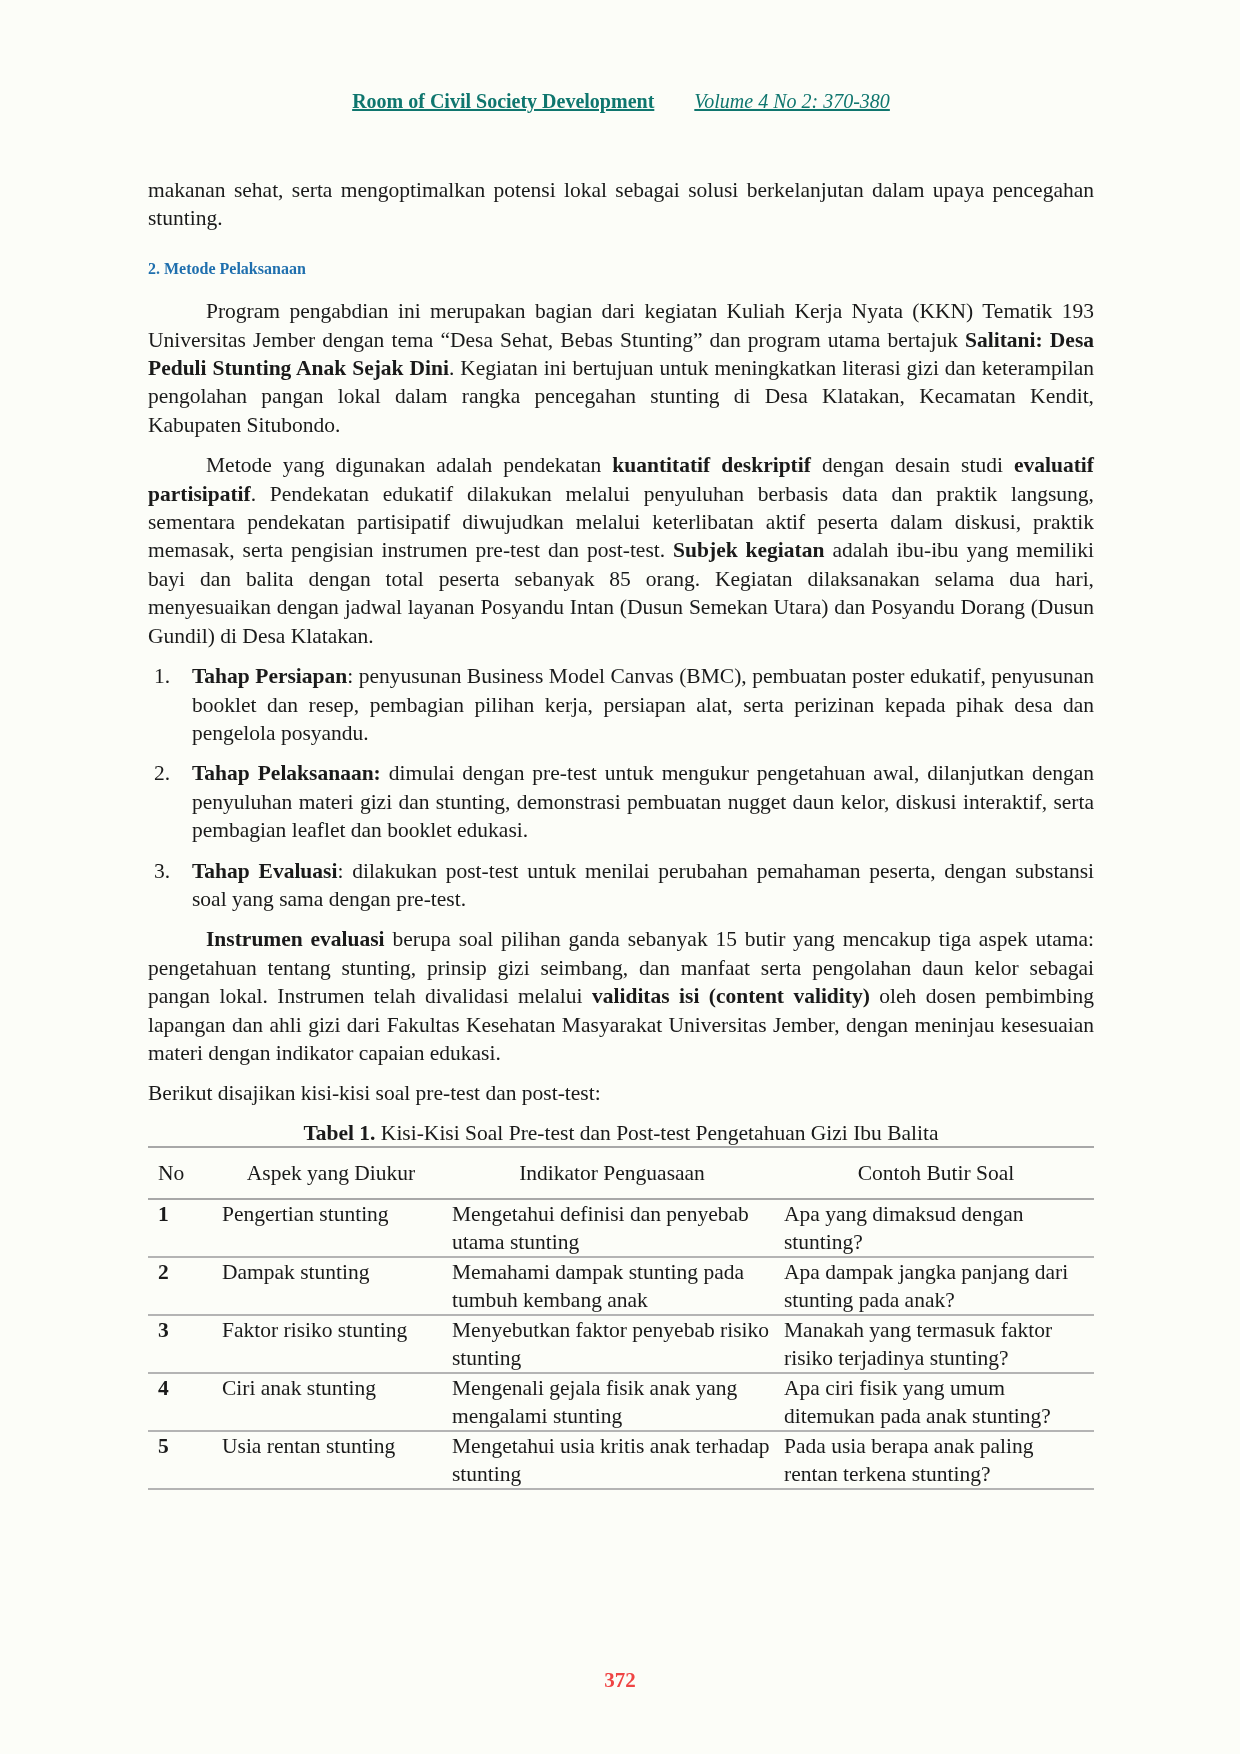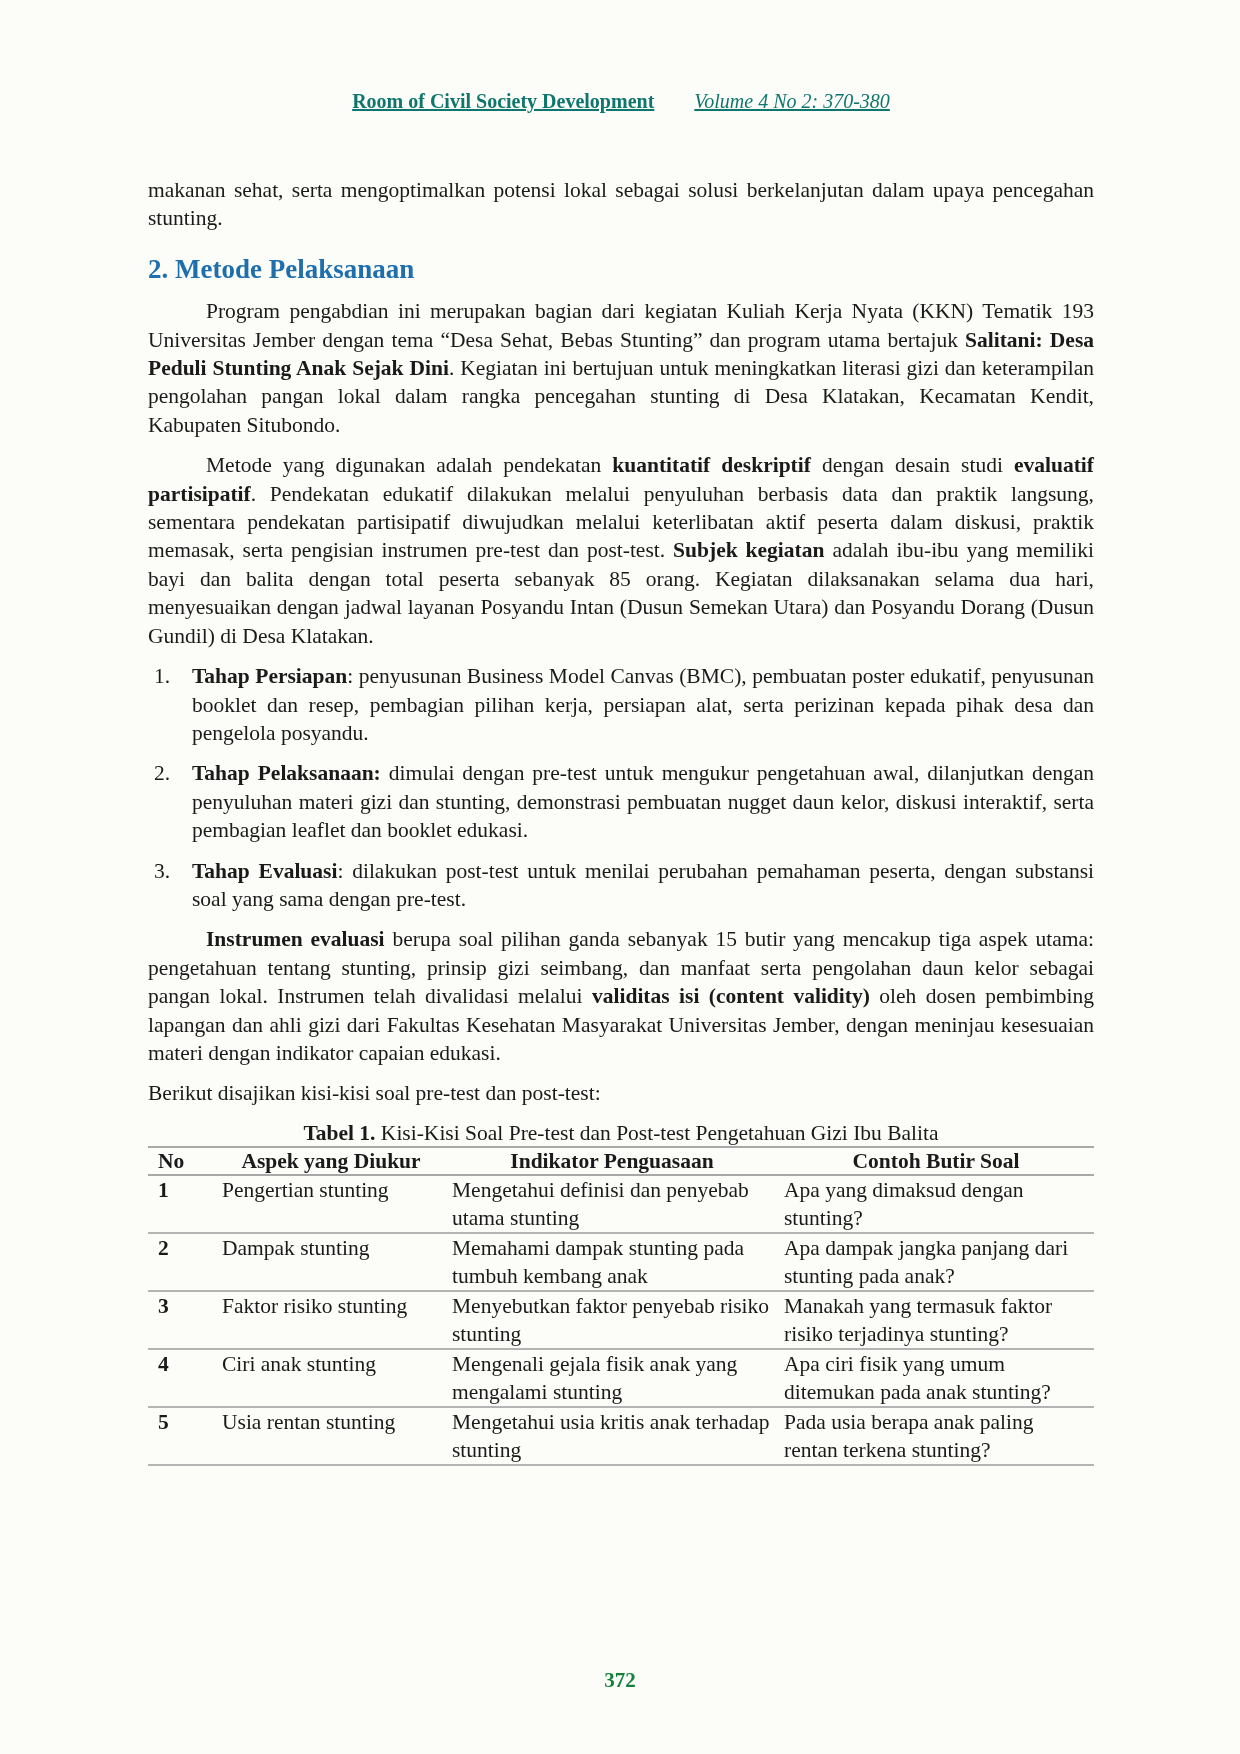--- a/index.html
+++ b/index.html
@@ -36,21 +36,21 @@
     font-family: "Liberation Serif", serif;
     font-size: 21.5px;
     line-height: 28.4px;
     text-align: justify;
   }
   .content p { margin: 0 0 12px 0; }
   .indent { text-indent: 58px; }
   .section-title {
     color: #1f6fae;
     font-weight: bold;
-    font-size: 27px;
+    font-size: 16px;
     margin: 22px 0 14px 0 !important;
   }
   .steps { list-style: none; margin: 0 0 12px 0; padding: 0; }
   .steps li {
     position: relative;
     padding-left: 44px;
     margin-bottom: 12px;
   }
   .steps li .num {
     position: absolute;
@@ -65,23 +65,23 @@
     line-height: 26px;
   }
   table.kisi {
     width: 100%;
     border-collapse: collapse;
     font-size: 21.5px;
     line-height: 28px;
     text-align: left;
   }
   table.kisi th {
-    font-weight: bold;
+    font-weight: normal;
     vertical-align: top;
-    padding: 0 6px;
+    padding: 12px 6px;
     border-top: 2px solid #a8a8a8;
     border-bottom: 2px solid #a8a8a8;
     line-height: 26px;
   }
   table.kisi td {
     vertical-align: top;
     padding: 0 6px;
     border-bottom: 2px solid #b4b4b4;
   }
   table.kisi td.no { font-weight: bold; padding-left: 10px; }
@@ -90,21 +90,21 @@
   .col-no { width: 52px; }
   .col-aspek { width: 218px; }
   .col-ind { width: 320px; }
 
   .page-number {
     position: absolute;
     left: 0;
     right: 0;
     top: 1668px;
     text-align: center;
-    color: #15803d;
+    color: #ef4444;
     font-weight: bold;
     font-family: "Liberation Serif", serif;
     font-size: 21px;
   }
 </style>
 </head>
 <body>
 
 <div class="running-header">
   <span class="journal">Room of Civil Society Development</span>

